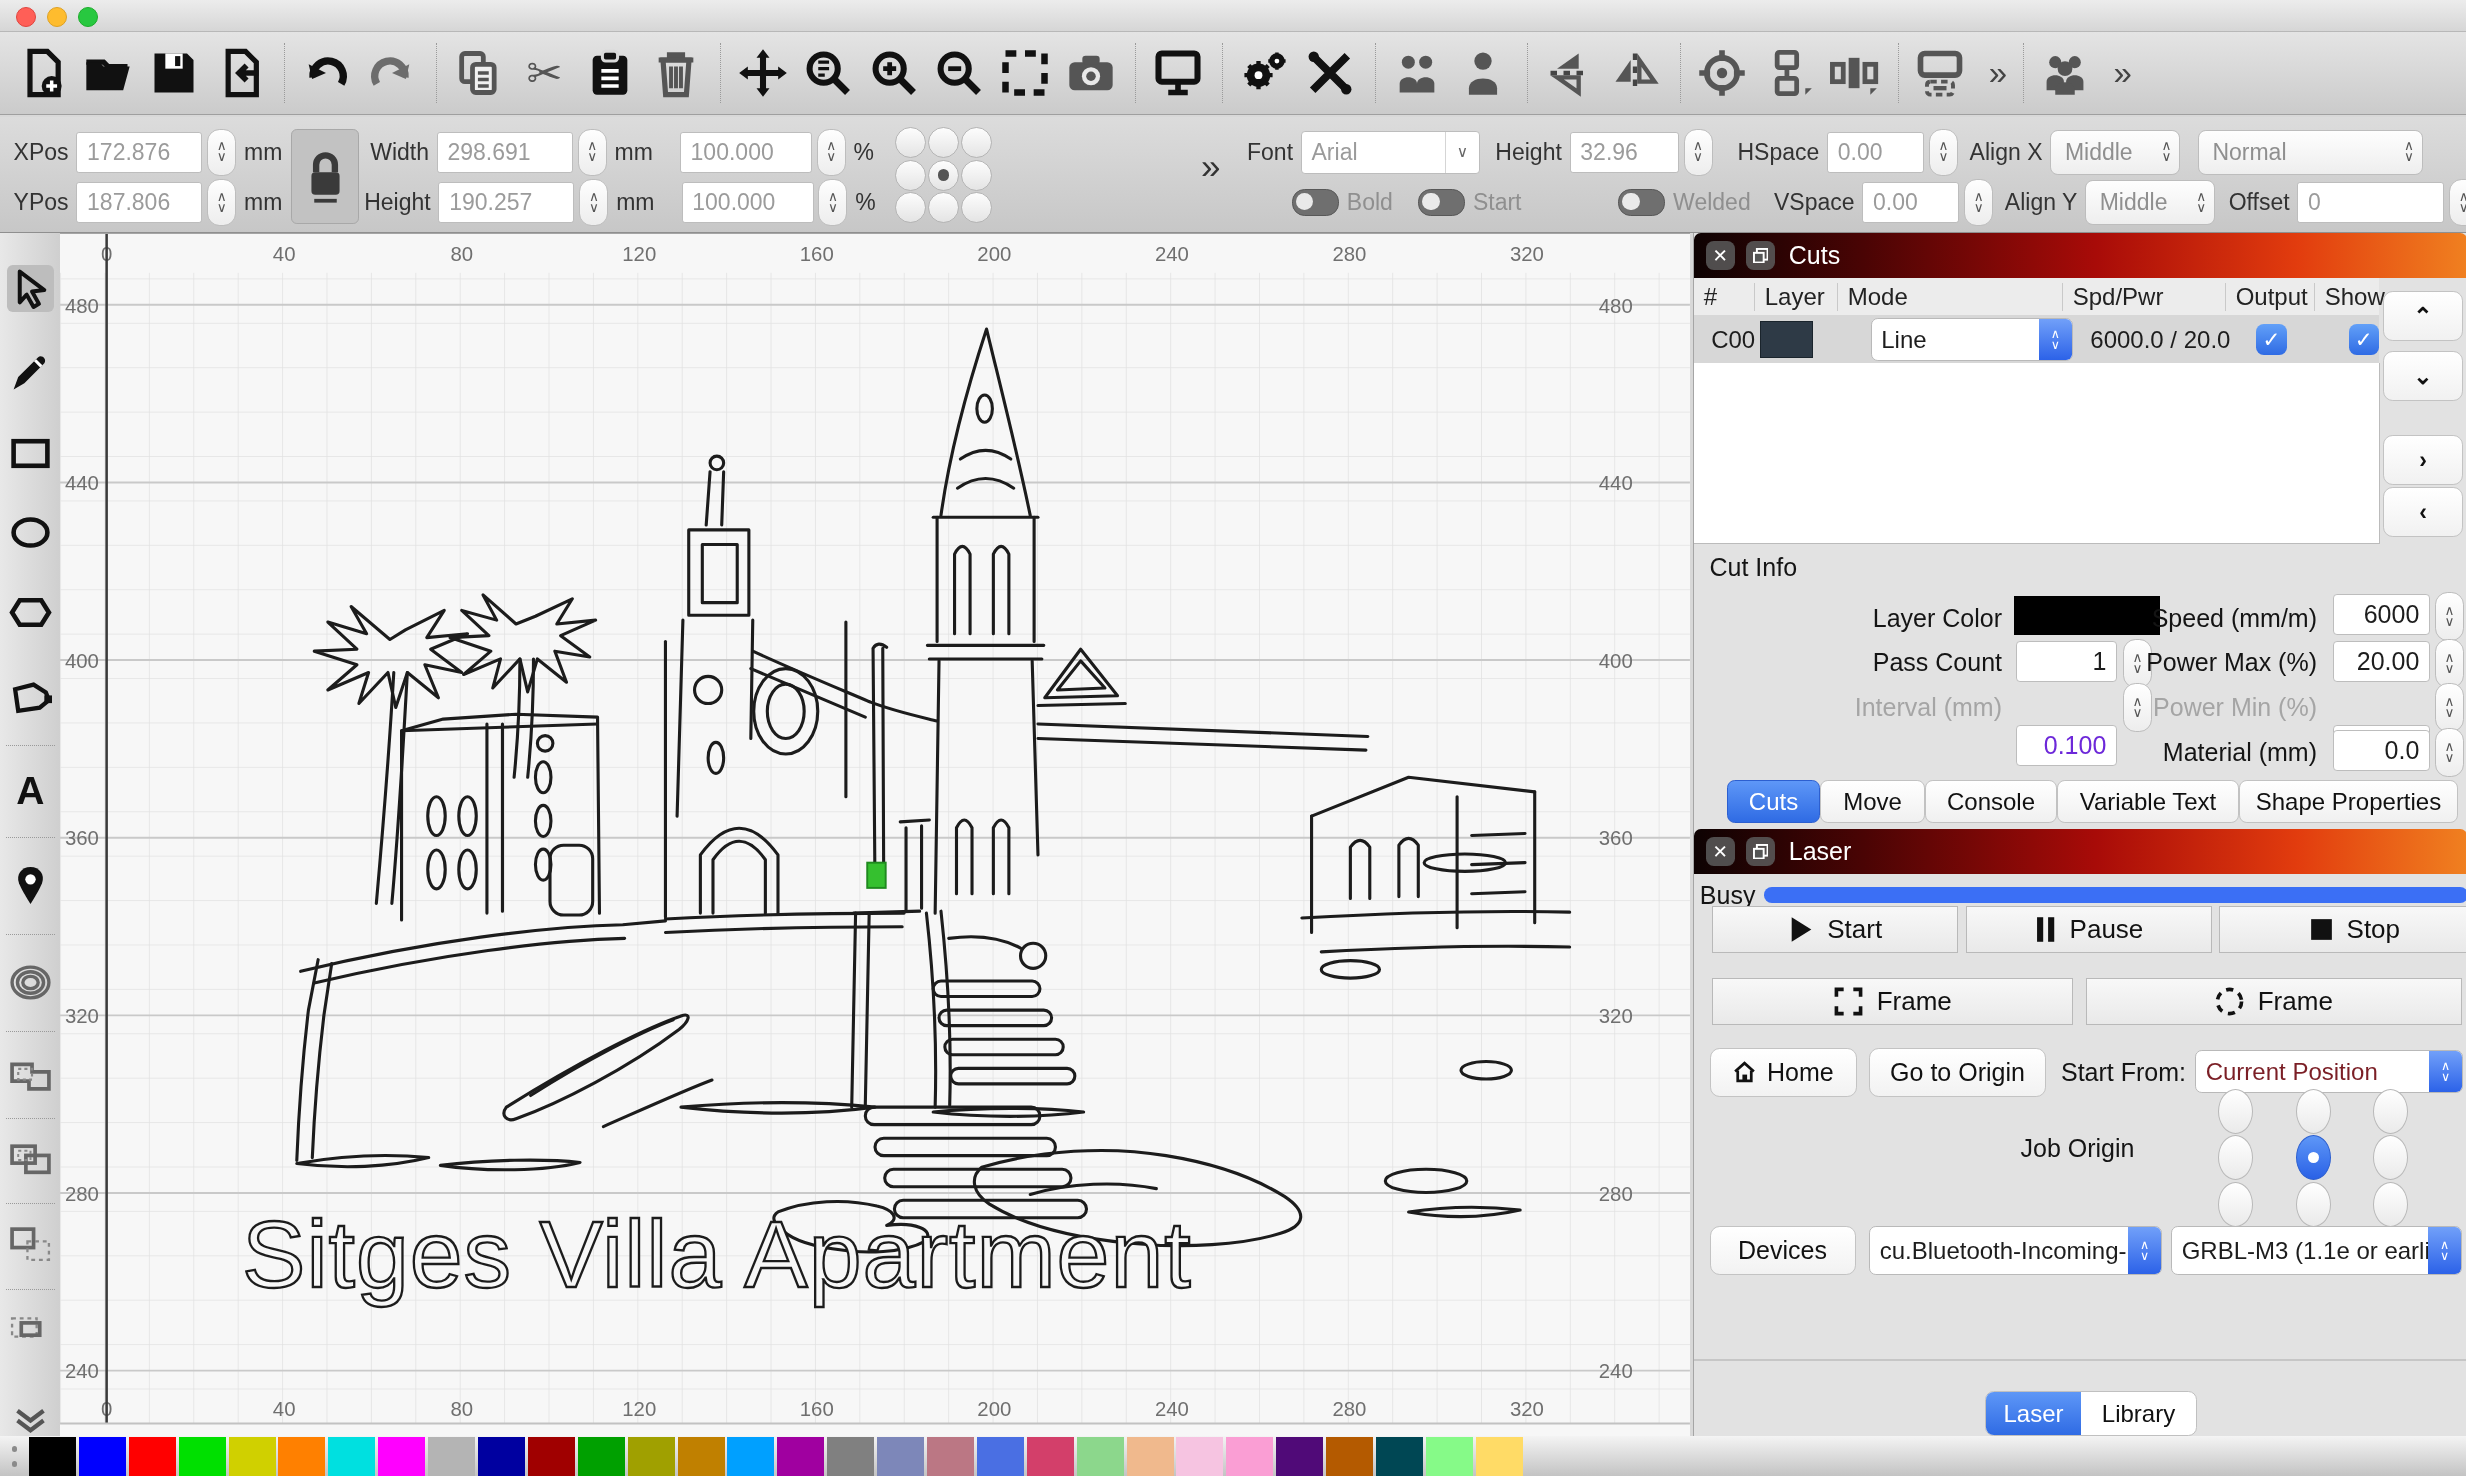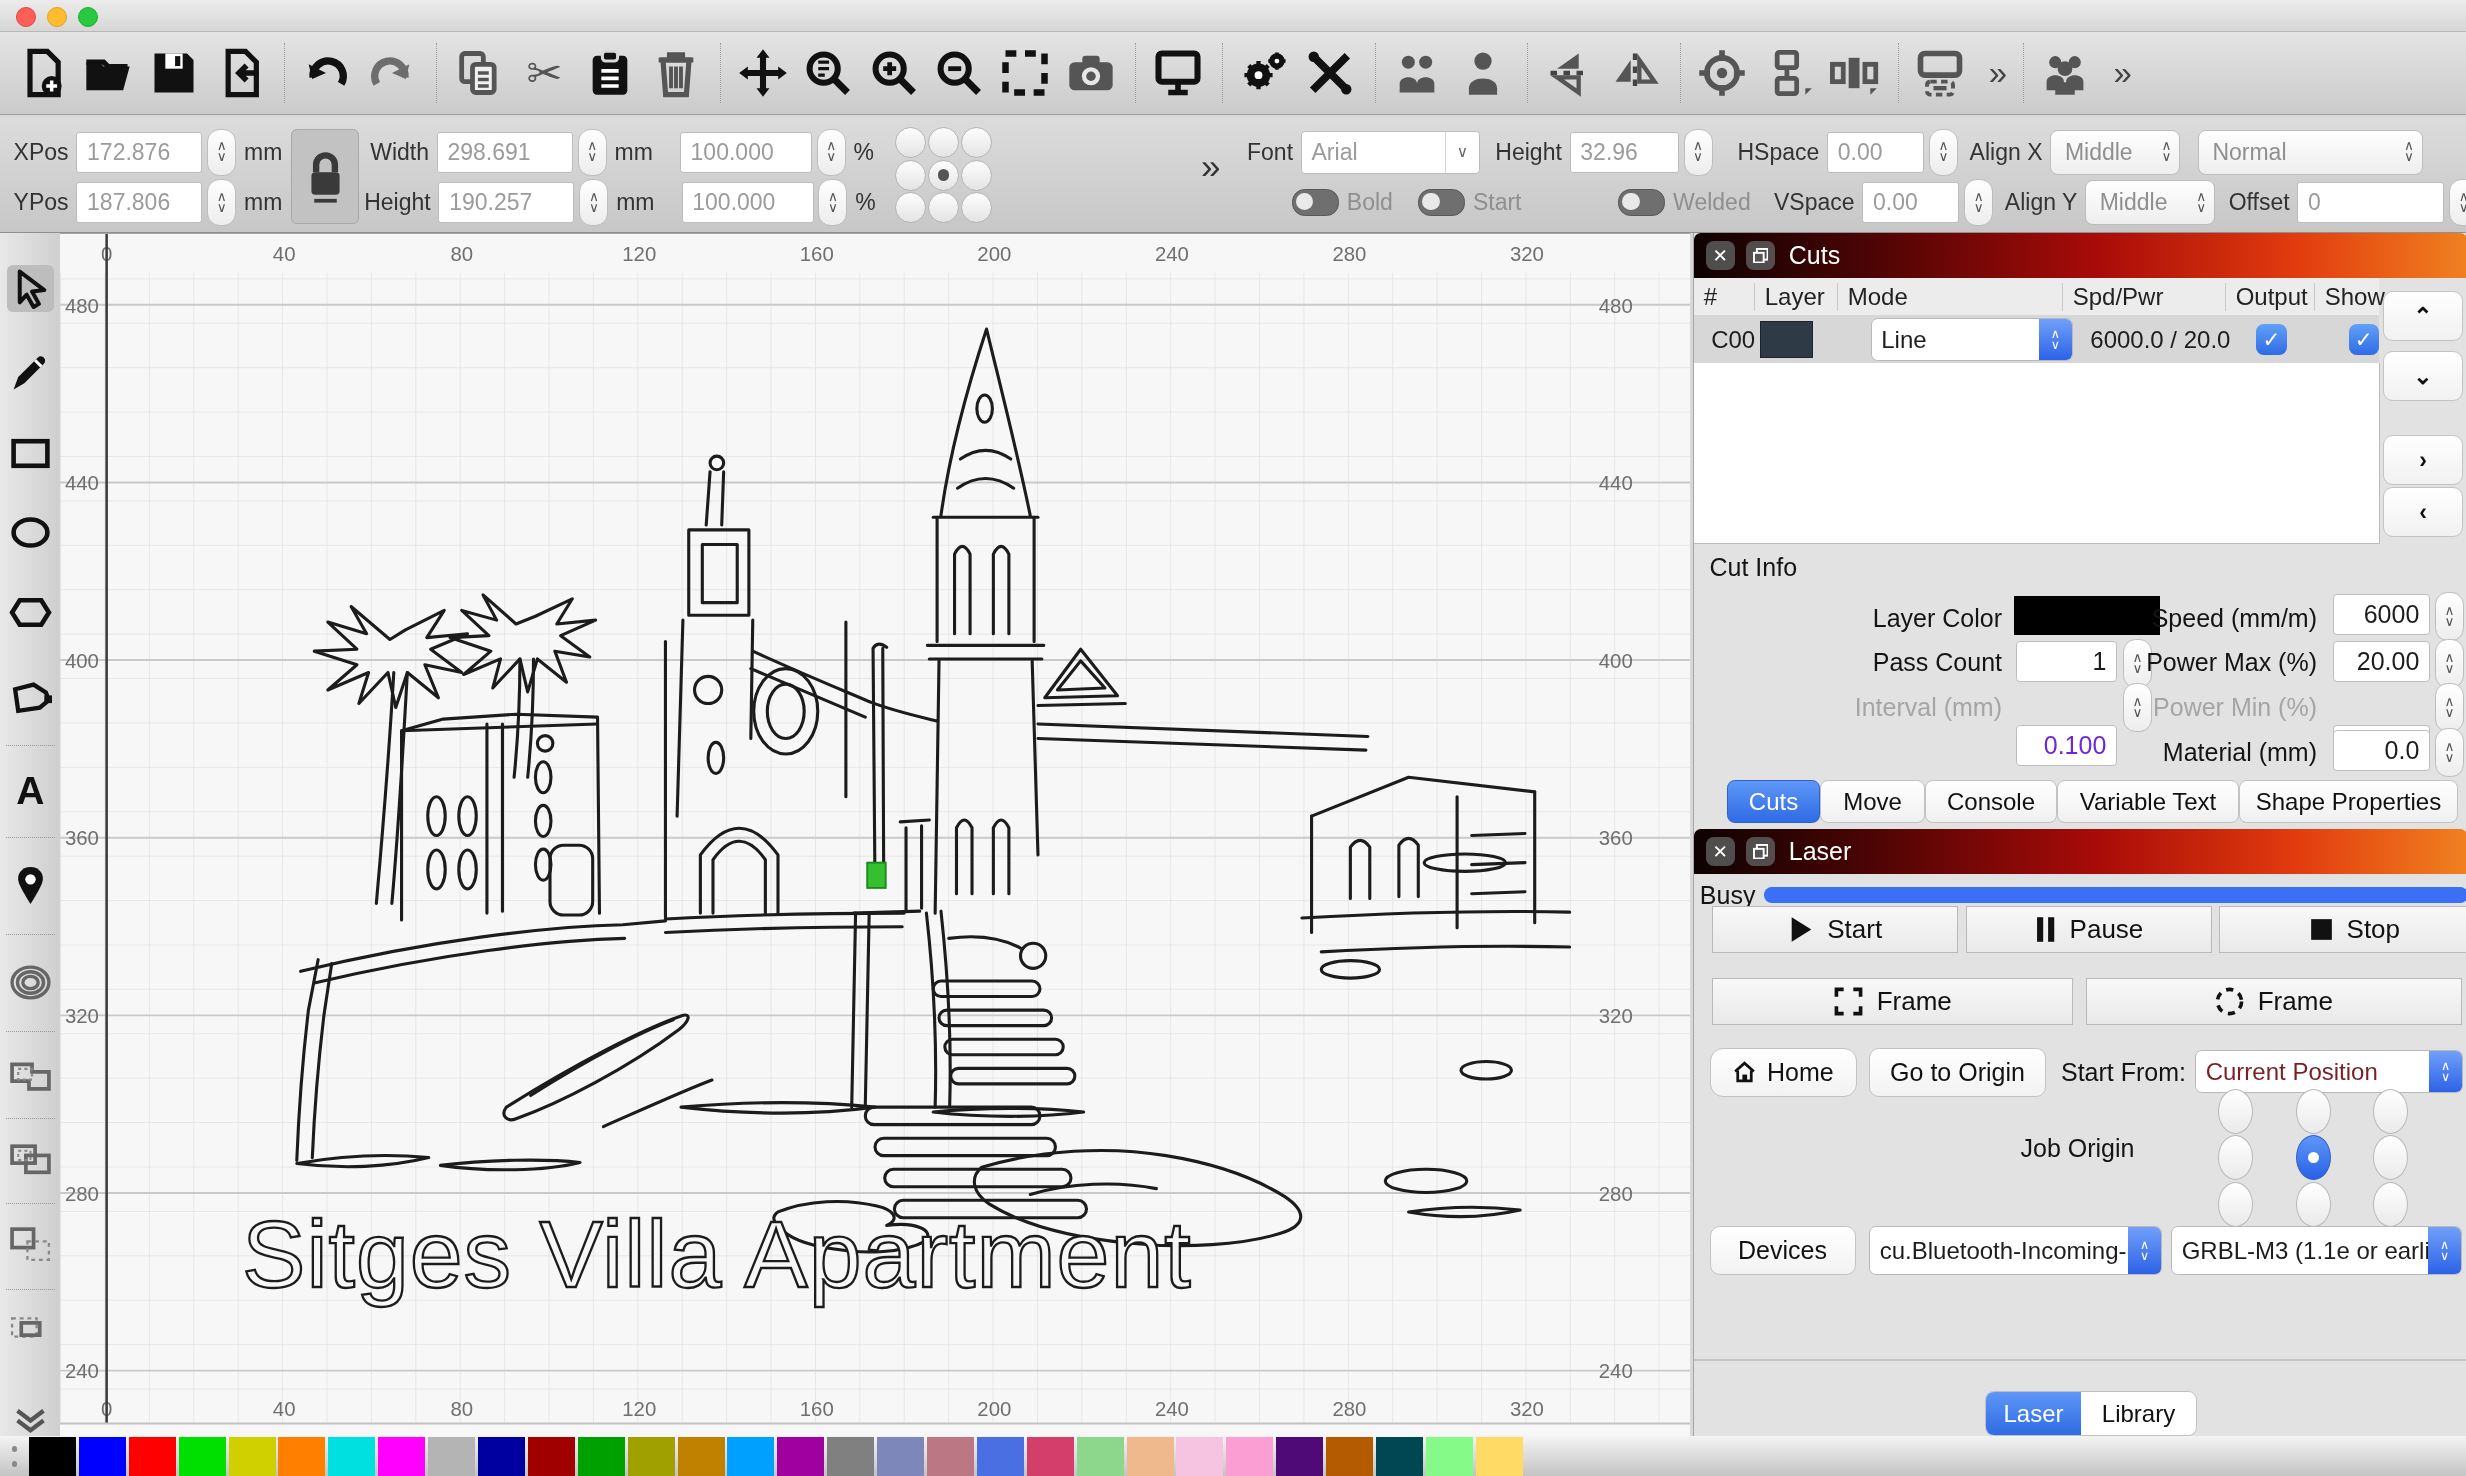--- a/index.html
+++ b/index.html
@@ -835,21 +835,21 @@
         </svg>
         <span>Frame</span>
       </div>
     <div class="pbtn" style="left:392px;top:745px;width:376px;">
         <svg width="29" height="29" viewBox="0 0 24 24">
           <circle cx="12" cy="12" r="10" fill="none" stroke="#111" stroke-width="3" stroke-dasharray="6 5"></circle>
         </svg>
         <span>Frame</span>
       </div>
 
-    <div class="rbtn" style="left:15.5px;top:815px;width:147px;border-radius:13px;">
+    <div class="rbtn" style="left:15.5px;top:815px;width:147px;">
         <svg width="25" height="25" viewBox="0 0 24 24">
           <path d="M3 11L12 3l9 8" fill="none" stroke="#111" stroke-width="2.6"></path>
           <path d="M5.5 10v10h13V10" fill="none" stroke="#111" stroke-width="2.6"></path>
           <rect x="10" y="14" width="4.5" height="6" fill="#111"></rect>
         </svg>
         <span>Home</span>
       </div>
     <div class="rbtn" style="left:175px;top:815px;width:177px;">
         <span>Go to Origin</span>
       </div>

